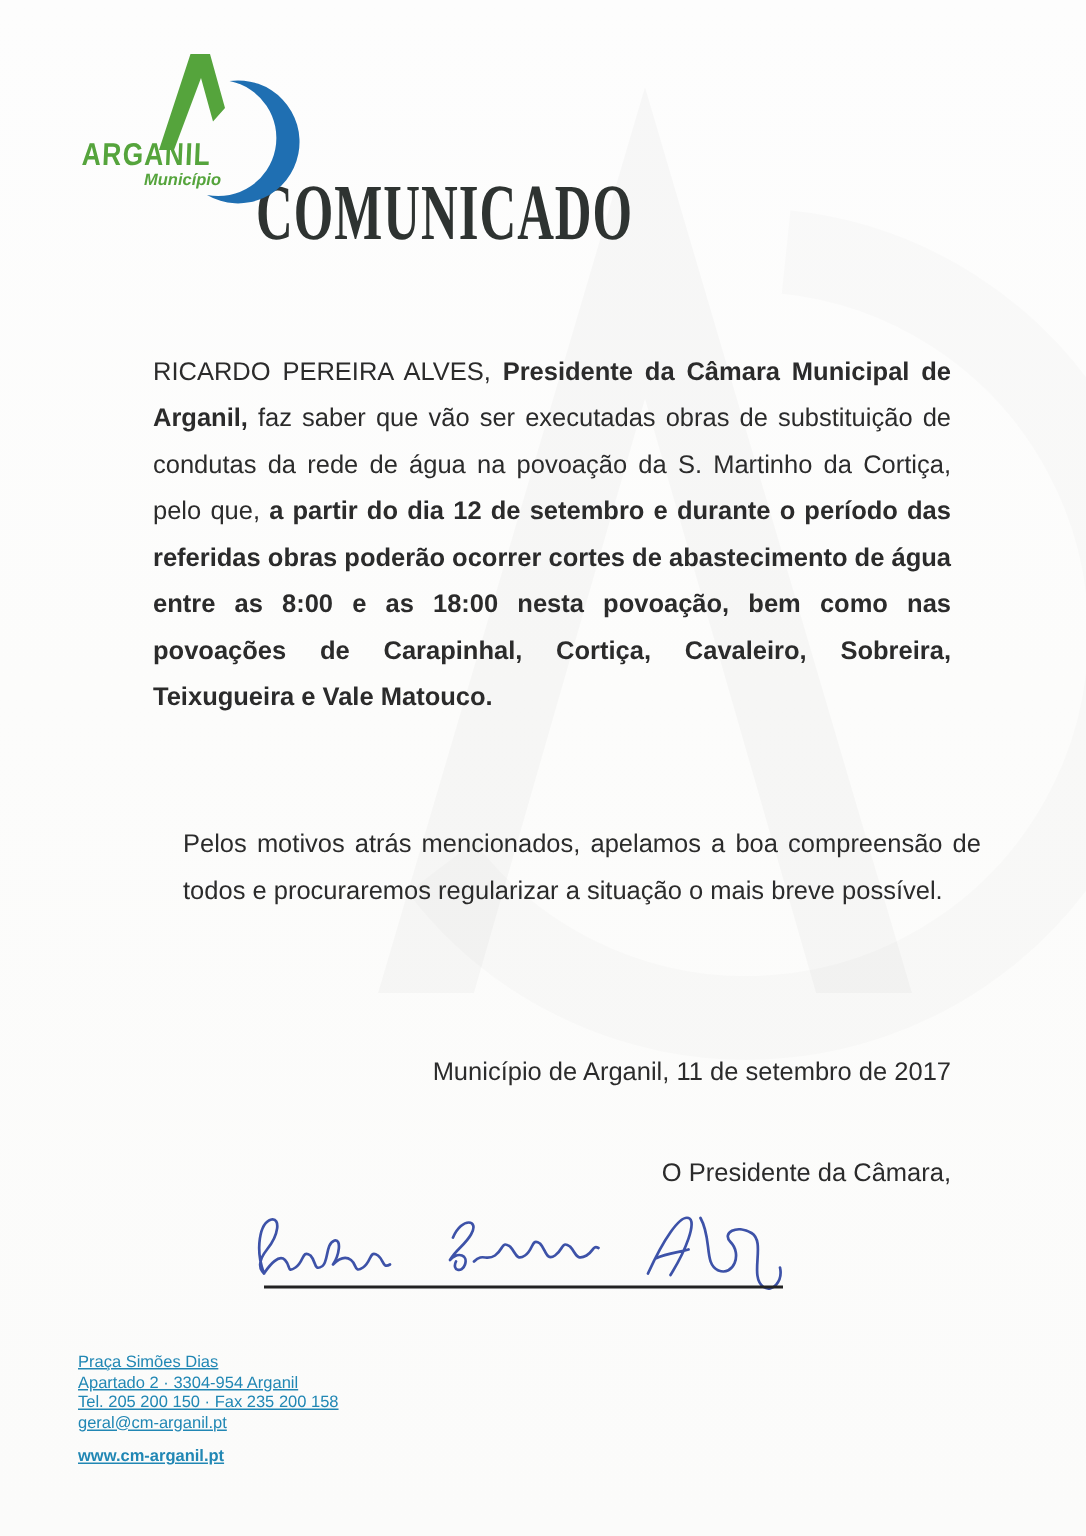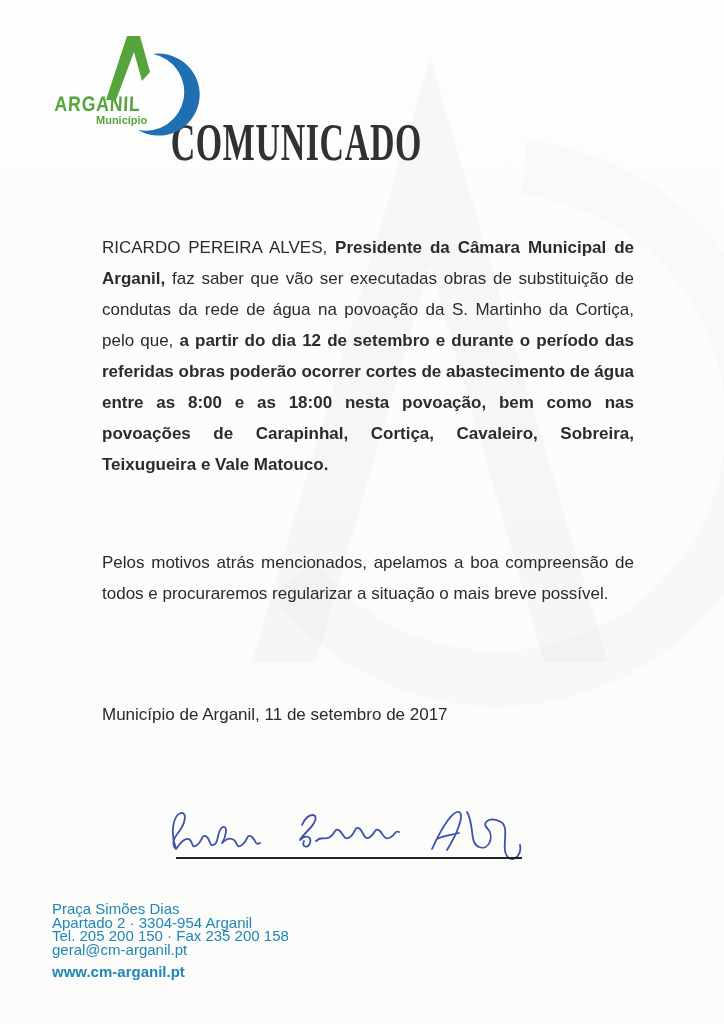--- a/index.html
+++ b/index.html
@@ -19,54 +19,54 @@
   .logo svg{display:block;}
   .logo-wordmark{
     position:absolute;left:4px;top:66px;
     font-weight:bold;font-size:21px;letter-spacing:1px;
     color:var(--c-green,#57a63d);
     transform:scale(0.84,1) skewX(-3deg);transform-origin:left bottom;
     white-space:nowrap;
   }
   .logo-subtitle{
     position:absolute;left:46px;top:88px;
-    font-weight:bold;font-size:11px;
+    font-weight:bold;font-style:italic;font-size:11px;
     color:var(--c-green,#57a63d);white-space:nowrap;
   }
   
   .title-row{position:absolute;left:0;top:116px;width:592px;text-align:center;z-index:1;}
   .title{
     display:inline-block;
     font-family:"Liberation Serif",serif;
     font-weight:bold;font-size:53px;line-height:1;
     letter-spacing:1px;
     transform:scaleX(0.64);transform-origin:center;
     color:var(--c-title,#2e3331);
   }
   
   .body-text{
     position:absolute;left:102px;width:532px;z-index:1;
     font-size:17px;line-height:31px;text-align:justify;
   }
   .p1{top:215px;}
-  .p2{top:530px;}
+  .p2{top:530px;margin-left:20px;}
   .b{font-weight:bold;}
   .center-line{
     position:absolute;left:102px;width:532px;z-index:1;
-    text-align:left;font-size:17px;white-space:nowrap;
+    text-align:right;font-size:17px;white-space:nowrap;
   }
   .dateline{top:705px;}
   .role-line{top:772px;}
   .sig-block{position:absolute;left:160px;top:803px;width:380px;height:64px;z-index:1;}
   .signed-name{top:876px;font-size:16px;}
   
   .footer{
     position:absolute;left:52px;top:902px;z-index:1;
     color:var(--c-footer,#2187b4);
-    font-size:15px;line-height:13.5px;
+    font-size:11px;line-height:13.5px;text-decoration:underline;
   }
   .footer .site{margin-top:9px;font-weight:bold;}
 </style>
 </head>
 <body>
 
 <div class="page">
 
   <svg class="watermark" viewBox="0 0 724 1024" aria-hidden="true">
     <path d="M430,58 L252,662 L316,662 L430,266 L544,662 L608,662 Z" fill="#000000" opacity="0.022"></path>
@@ -87,20 +87,21 @@
   <div class="title-row">
     <span class="title">COMUNICADO</span>
   </div>
 
   <p class="body-text p1"><span>RICARDO PEREIRA ALVES, </span><span class="b">Presidente da Câmara Municipal de Arganil,</span><span> faz saber que vão ser executadas obras de substituição de condutas da rede de água na povoação da S. Martinho da Cortiça, pelo que, </span><span class="b">a partir do dia 12 de setembro e durante o período das referidas obras poderão ocorrer cortes de abastecimento de água entre as 8:00 e as 18:00 nesta povoação, bem como nas povoações de Carapinhal, Cortiça, Cavaleiro, Sobreira, Teixugueira e Vale Matouco.</span></p>
 
   <p class="body-text p2">Pelos motivos atrás mencionados, apelamos a boa compreensão  de todos e procuraremos regularizar a situação o mais breve possível.</p>
 
   <div class="center-line dateline">Município de Arganil, 11 de setembro de 2017</div>
 
+  <div class="center-line role-line">O Presidente da Câmara,</div>
 
   <div class="sig-block">
     <svg width="380" height="64" viewBox="0 0 380 64" aria-hidden="true">
       <g fill="none" stroke="#3d52a8" class="js-ink" stroke-width="1.8" stroke-linecap="round" stroke-linejoin="round">
 
         <path d="M16,46 C10,30 13,12 21,10 C27,9 26,20 18,30 C14,35 11,41 16,46 C20,40 26,33 30,37 C34,41 31,46 37,42 C43,38 41,30 47,34 C51,38 49,45 55,41 C59,38 57,26 63,24 C68,23 66,34 62,40 C66,36 70,34 74,37 C78,40 76,46 82,42 C88,38 86,30 92,34 C96,37 95,43 100,40"></path>
 
         <path d="M142,22 C148,8 160,10 154,20 C150,27 144,30 140,37 C146,31 152,34 150,40 C148,46 141,44 144,38 M156,38 C162,32 164,38 170,34 C176,30 174,24 180,28 C184,32 184,38 190,34 C196,30 194,22 200,26 C204,30 204,38 210,34 C216,30 214,24 220,28 C224,32 224,38 231,34 C236,31 235,27 239,29"></path>
 
         <path d="M272,46 C282,24 293,7 299,9 C305,11 297,31 287,47 M277,36 C285,32 293,32 299,30 M307,9 C315,23 309,40 319,44 C329,48 335,33 327,25 C321,19 331,13 341,19 C351,25 339,48 349,55 C355,59 362,51 360,42"></path>

